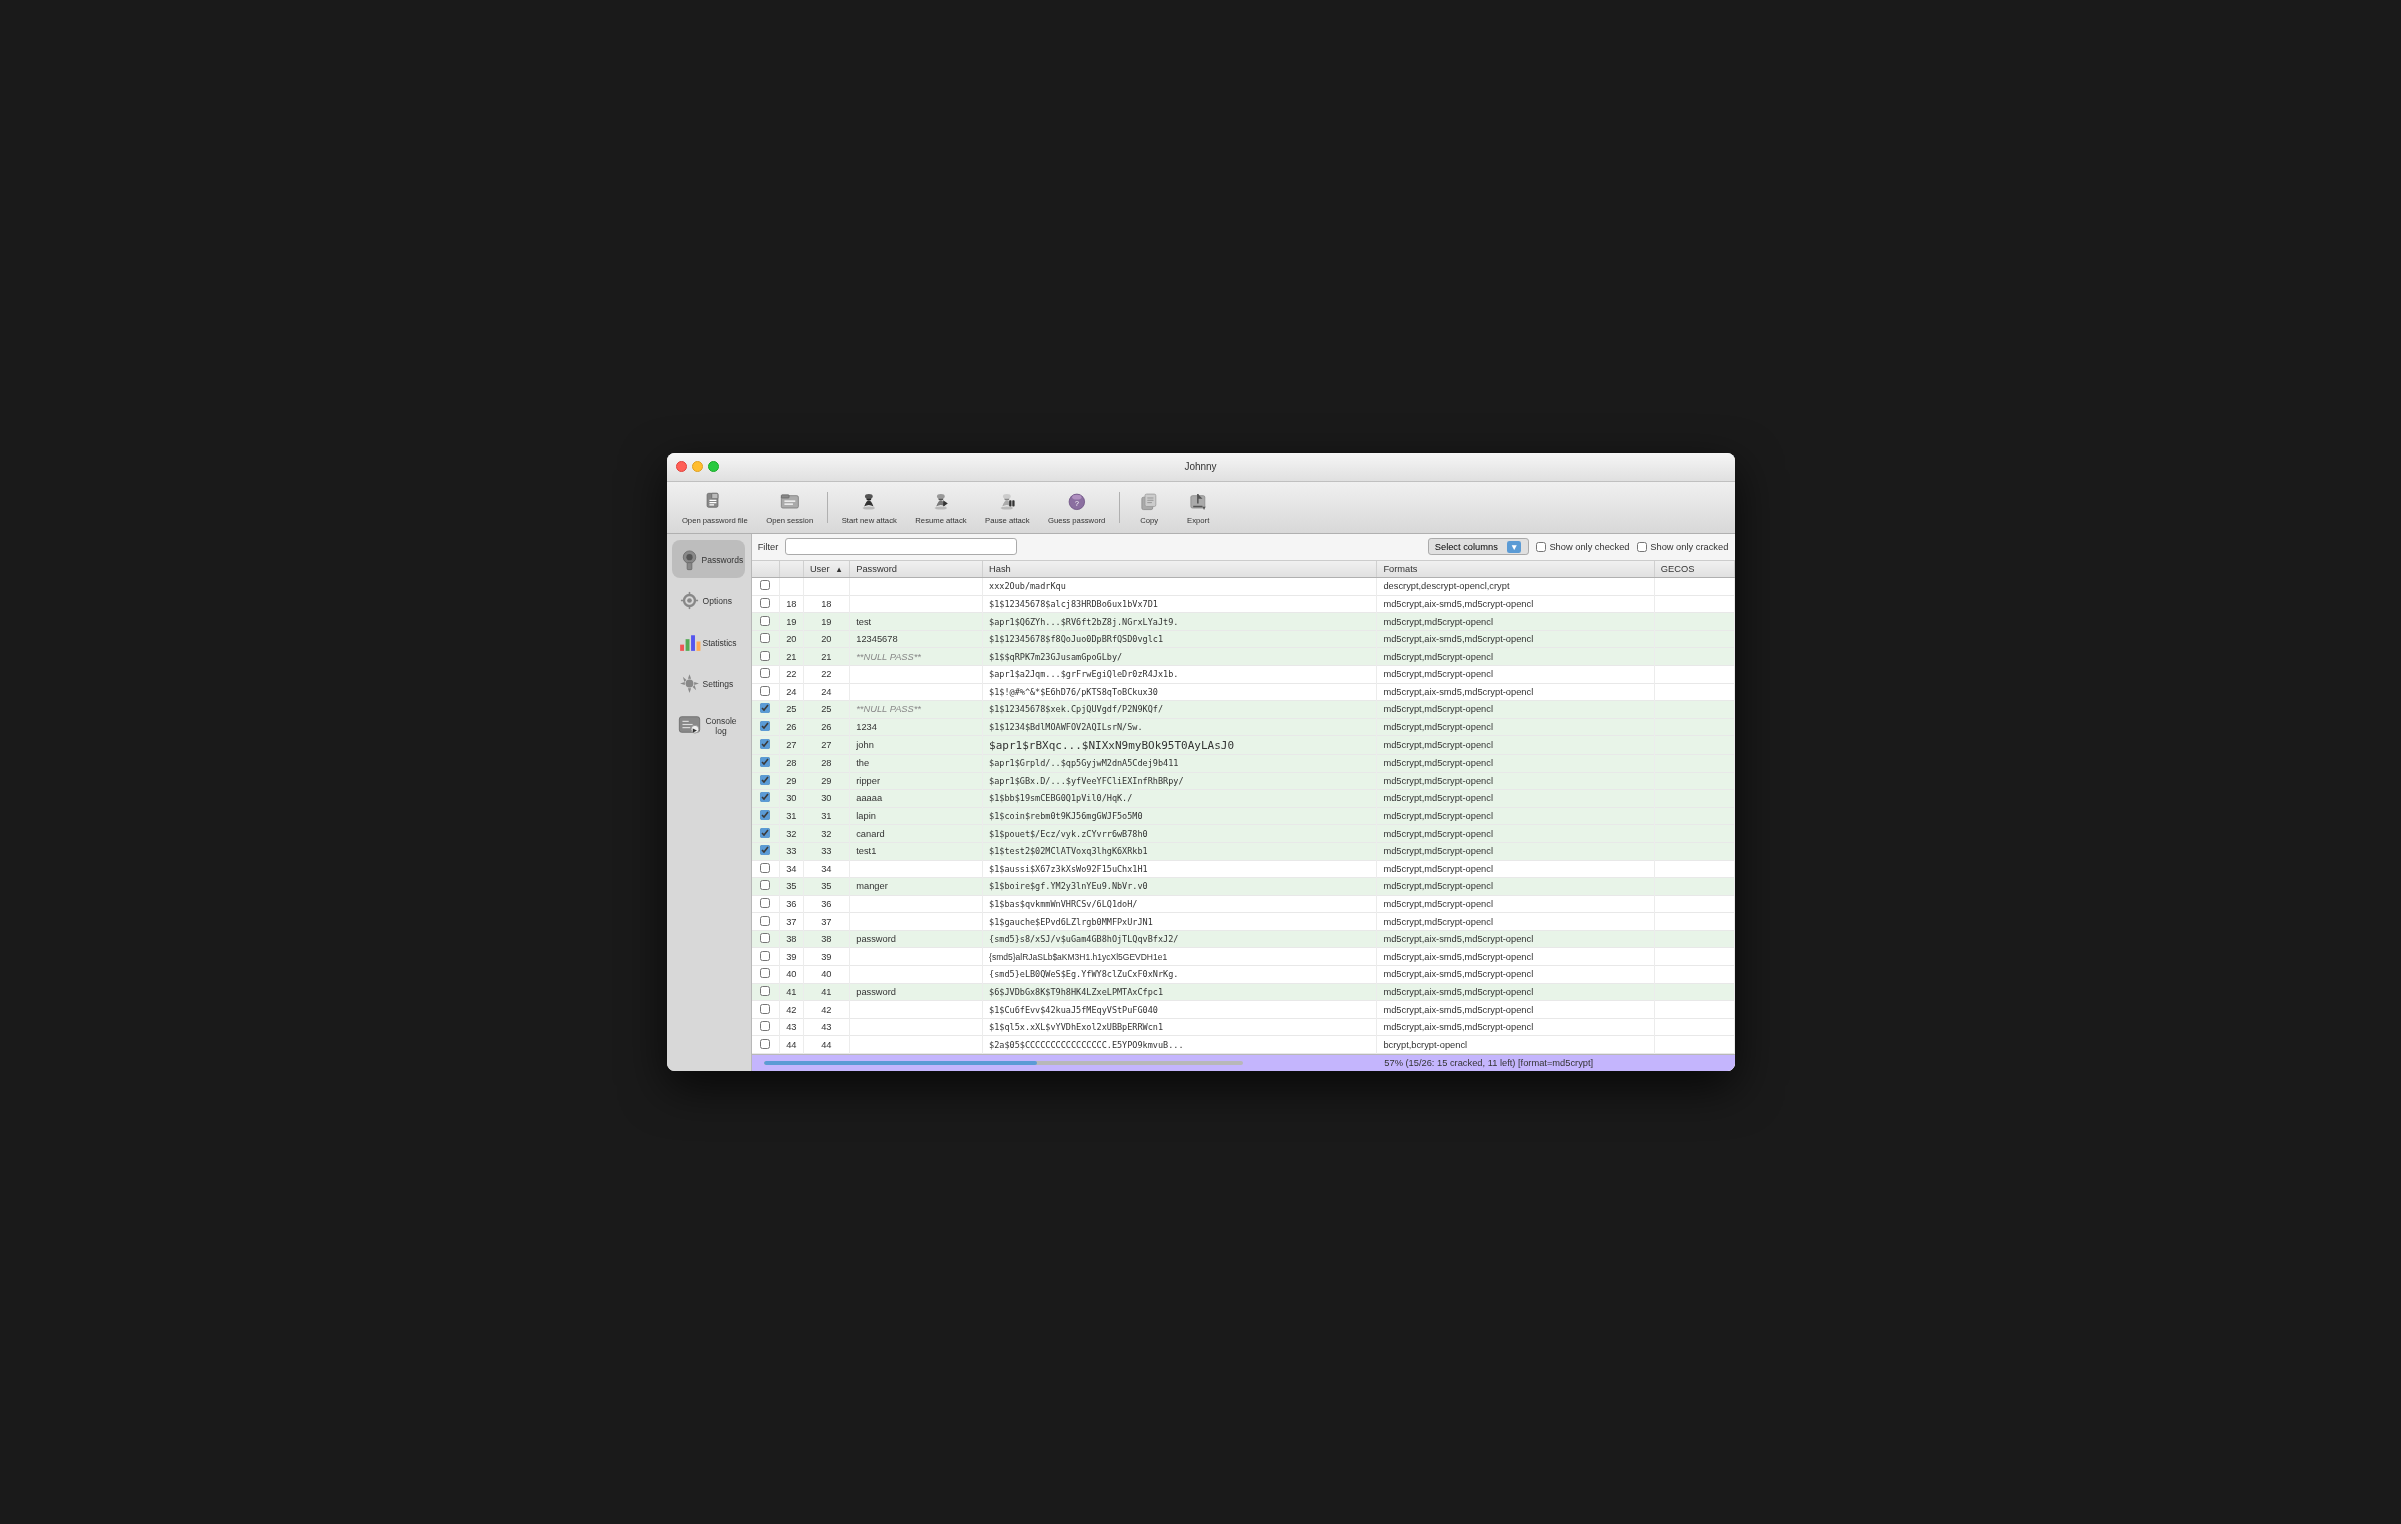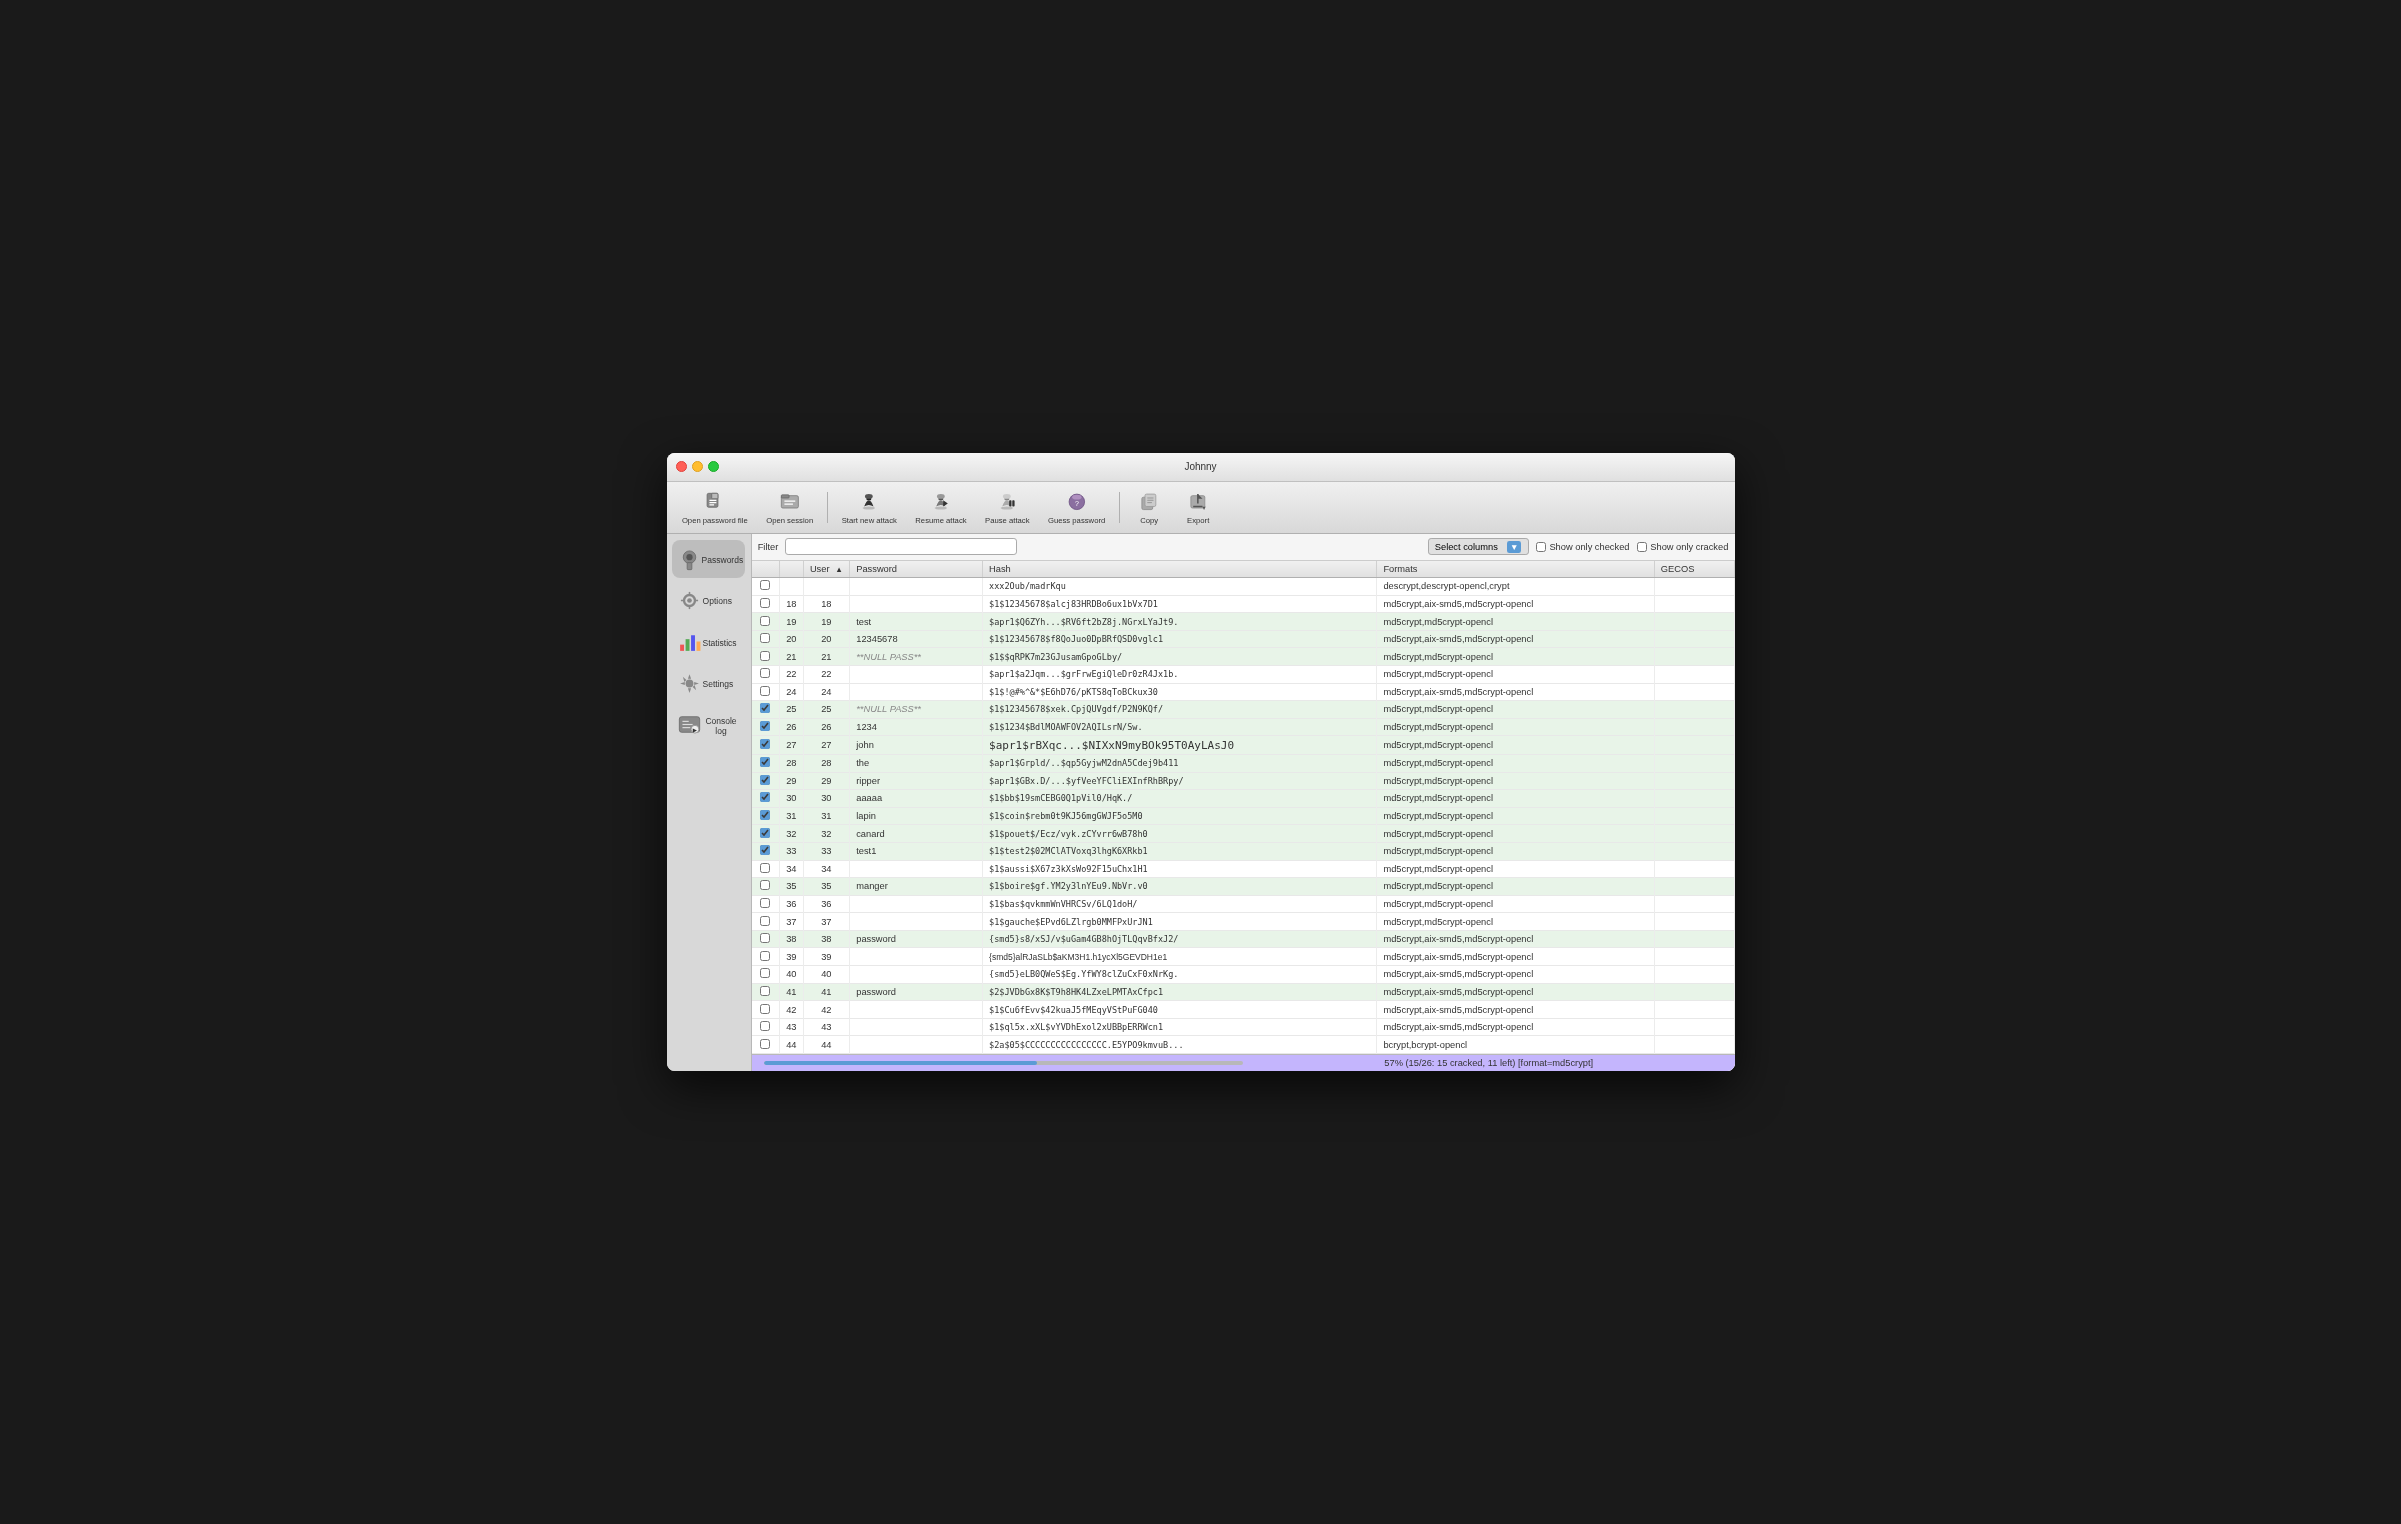--- a/index.html
+++ b/index.html
@@ -694,21 +694,21 @@
                 <td></td>
                 <td style="font-family: monospace; font-size: 8.5px;">{smd5}eLB0QWeS$Eg.YfWY8clZuCxF0xNrKg.</td>
                 <td>md5crypt,aix-smd5,md5crypt-opencl</td>
                 <td></td>
               </tr>
               <tr class="cracked">
                 <td><input type="checkbox" style=""></td>
                 <td>41</td>
                 <td style="font-weight: 500;">41</td>
                 <td>password</td>
-                <td style="font-family: monospace; font-size: 8.5px;">$2$JVDbGx8K$T9h8HK4LZxeLPMTAxCfpc1</td>
+                <td style="font-family: monospace; font-size: 8.5px;">$6$JVDbGx8K$T9h8HK4LZxeLPMTAxCfpc1</td>
                 <td>md5crypt,aix-smd5,md5crypt-opencl</td>
                 <td></td>
               </tr>
               <tr>
                 <td><input type="checkbox" style=""></td>
                 <td>42</td>
                 <td style="font-weight: 500;">42</td>
                 <td></td>
                 <td style="font-family: monospace; font-size: 8.5px;">$1$Cu6fEvv$42kuaJ5fMEqyVStPuFG040</td>
                 <td>md5crypt,aix-smd5,md5crypt-opencl</td>

